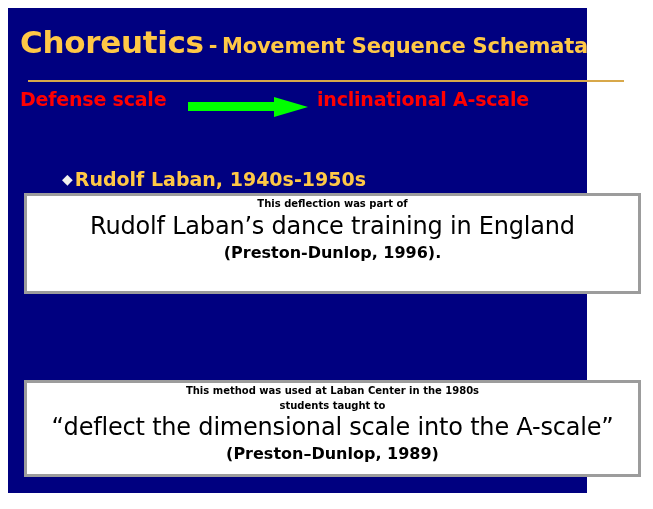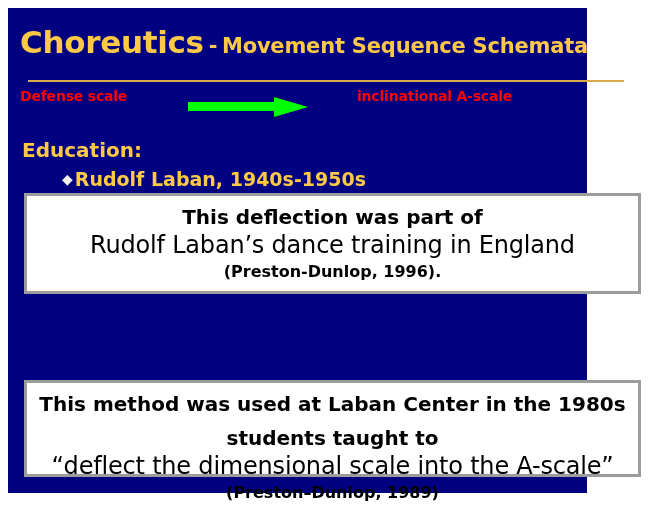--- a/index.html
+++ b/index.html
@@ -75,27 +75,27 @@
     left: 12px;
     top: 80px;
     width: 615px;
     height: 28px;
   }
   .scale-label {
     position: absolute;
     top: 0;
     font-family: "DejaVu Sans", sans-serif;
     font-weight: bold;
-    font-size: 14px;
+    font-size: 19px;
     color: #ff0000;
     white-space: nowrap;
     letter-spacing: -0.2px;
   }
   .scale-label.left  { left: 0px; }
-  .scale-label.right { left: 297px; margin-left: 40px; }
+  .scale-label.right { left: 297px; }
 
   .arrow {
     position: absolute;
     left: 168px;
     top: 9px;
     width: 122px;
     height: 20px;
   }
   .arrow-shaft {
     position: absolute;
@@ -162,23 +162,23 @@
     font-family: "DejaVu Sans", sans-serif;
   }
   .content-box.box-one { top: 185px; height: 101px; }
   .content-box.box-two { top: 372px; height: 97px; }
 
   .box-line {
     display: block;
     white-space: nowrap;
   }
   .line-lead {
-    font-size: 20px;
-    font-weight: bold;
-    margin-top: 9px;
+    font-size: 10px;
+    font-weight: bold;
+    margin-top: 2px;
     line-height: 1.25;
   }
   .line-big {
     font-size: 24px;
     font-weight: normal;
     line-height: 1.3;
     letter-spacing: -0.2px;
   }
   .line-cite {
     font-size: 16px;
@@ -202,21 +202,20 @@
 
     <div class="scale-row">
       <span class="scale-label left">Defense scale</span>
       <span class="arrow">
         <span class="arrow-shaft"></span>
         <span class="arrow-head"></span>
       </span>
       <span class="scale-label right">inclinational A-scale</span>
     </div>
 
-    <div class="section-heading">Education:</div>
 
     <div class="bullet-line first">
       <span class="bullet-marker">◆</span><span class="bullet-text">Rudolf Laban, 1940s-1950s</span>
     </div>
 
     <div class="content-box box-one">
       <span class="box-line line-lead">This deflection was part of</span>
       <span class="box-line line-big">Rudolf Laban’s dance training in England</span>
       <span class="box-line line-cite">(Preston-Dunlop, 1996).</span>
     </div>

